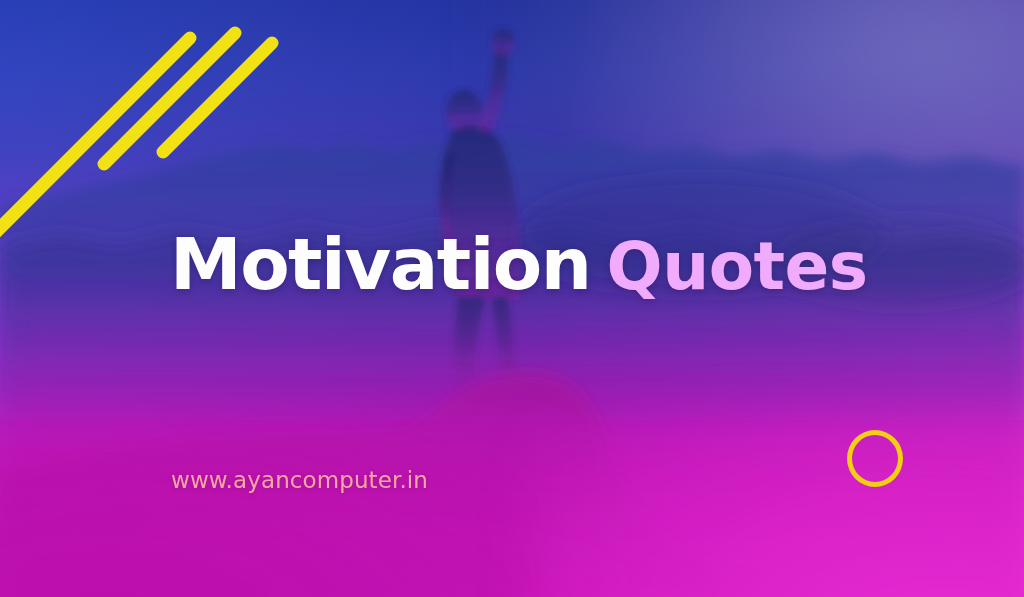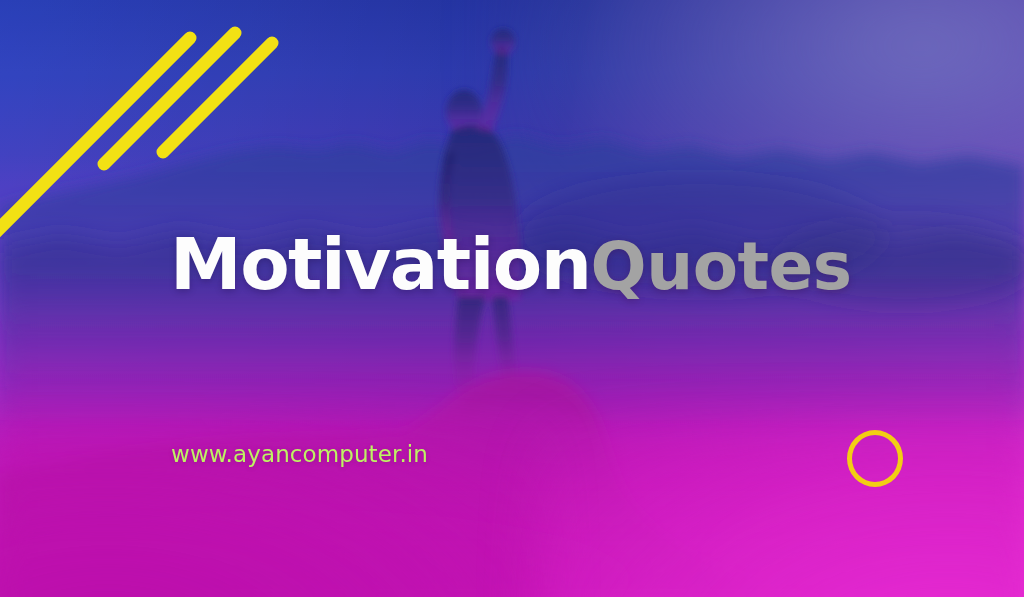--- a/index.html
+++ b/index.html
@@ -133,33 +133,34 @@
     font-size: 72px;
     font-weight: 700;
     letter-spacing: -1.5px;
     color: #fdfdfd;
     text-shadow: 0 2px 7px rgba(30,10,60,0.30);
   }
   .headline .w2 {
     font-size: 66px;
     font-weight: 700;
     letter-spacing: -0.5px;
-    color: #a3a3a3;
+    color: #f0abfc;
+    margin-left: 16px;
     text-shadow: 0 2px 7px rgba(60,10,60,0.30);
   }
 
   
   .site-url {
     position: absolute;
     left: 171px;
-    top: 441px;
+    top: 467px;
     font-size: 23px;
     font-weight: 400;
     letter-spacing: .1px;
-    color: #bef264;
+    color: #fca5a5;
     white-space: nowrap;
     text-shadow: 0 1px 4px rgba(90,10,80,0.25);
   }
 </style>
 </head>
 <body>
 
 <div id="banner">
 
   <div class="bg-base"></div>

